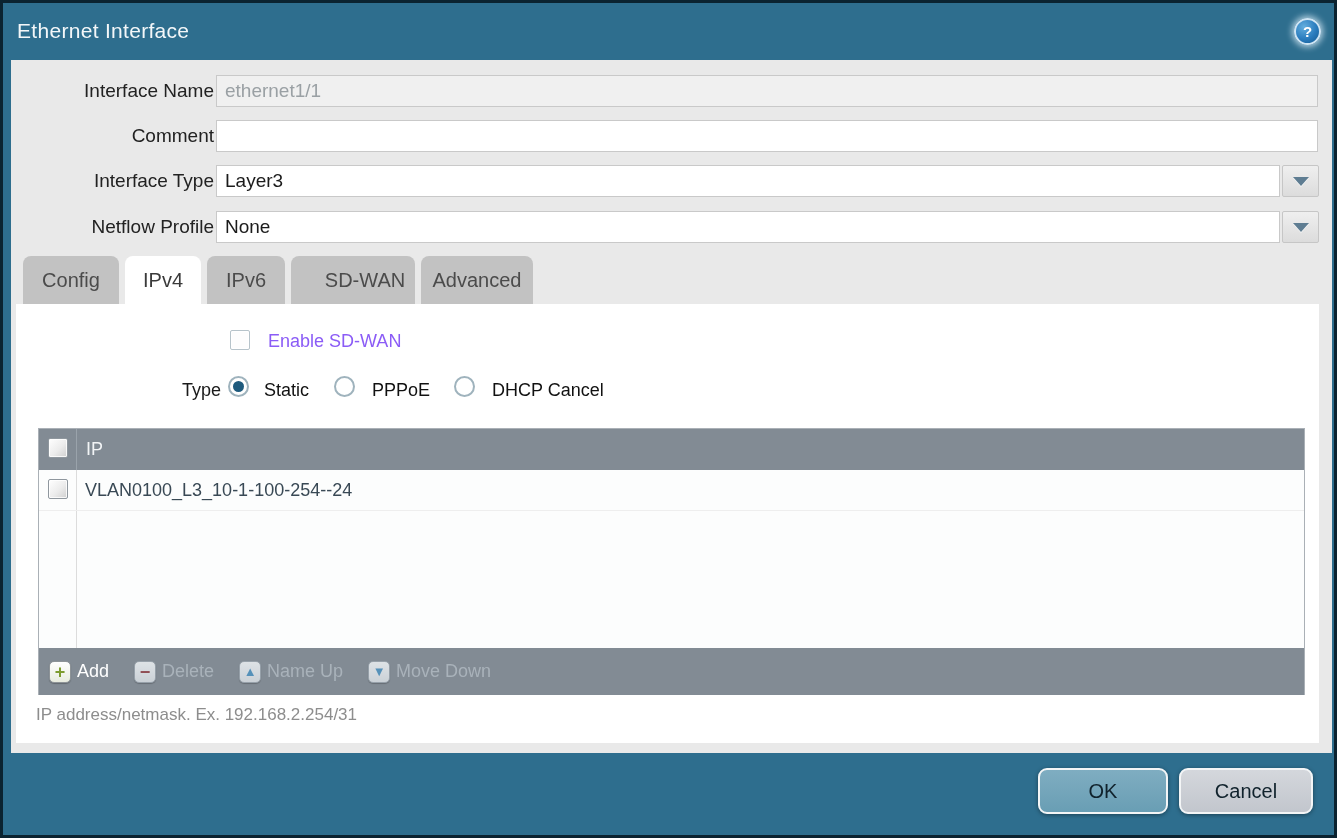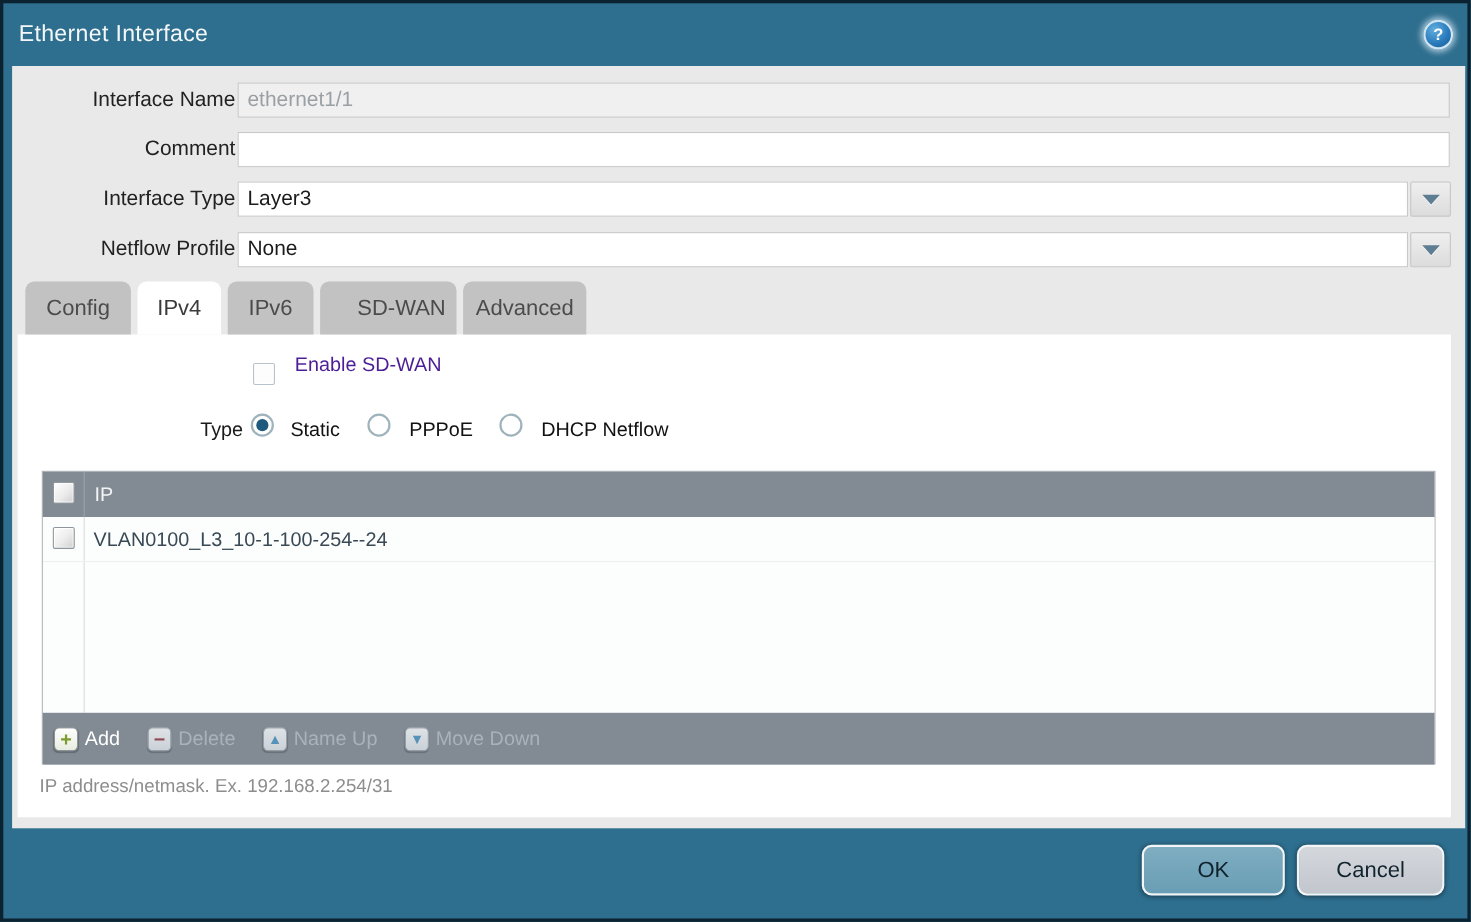--- a/index.html
+++ b/index.html
@@ -83,21 +83,21 @@
 
   .checkbox {
     width: 20px; height: 20px; border-radius: 2px;
     background: linear-gradient(135deg, #ffffff 0%, #ececec 55%, #cfcfcf 100%);
     border: 1px solid #8f979e;
     box-shadow: inset 0 0 0 1px rgba(255,255,255,.8);
   }
   .checkbox.light { border-color: #b6c3ca; background: #fdfdfd; }
 
   .sdwan-check { position: absolute; left: 214px; top: 26px; }
-  .sdwan-label { position: absolute; left: 252px; top: 16px; line-height: 22px; color: #4c1d95; font-size: 18px; }
+  .sdwan-label { position: absolute; left: 252px; top: 26px; line-height: 22px; color: #8b5cf6; font-size: 18px; }
 
   .type-label { position: absolute; left: 60px; top: 74px; width: 145px; height: 24px; line-height: 24px; text-align: right; color: #1a1a1a; font-size: 18px; }
 
   .radio {
     position: absolute; width: 21px; height: 21px; border-radius: 50%;
     border: 2px solid #9fb3bd; background: #fff; cursor: pointer;
     display: flex; align-items: center; justify-content: center;
   }
   .radio .dot { width: 11px; height: 11px; border-radius: 50%; background: transparent; }
   .radio.selected .dot { background: #1e5a7d; }
@@ -209,21 +209,21 @@
       <div class="radio-label" style="left:248px">Static</div>
 
       <div class="radio" style="left:318px;top:72px">
           <span class="dot"></span>
         </div>
       <div class="radio-label" style="left:356px">PPPoE</div>
 
       <div class="radio" style="left:438px;top:72px">
           <span class="dot"></span>
         </div>
-      <div class="radio-label" style="left:476px">DHCP Netflow</div>
+      <div class="radio-label" style="left:476px">DHCP Cancel</div>
 
       <div class="ip-table">
         <div class="tbl-header">
           <div class="checkbox"></div>
           <div class="col-sep"></div>
           <div class="hdr-text">IP</div>
         </div>
         <div class="tbl-body">
           <div class="col-sep"></div>
           <div class="tbl-row">

